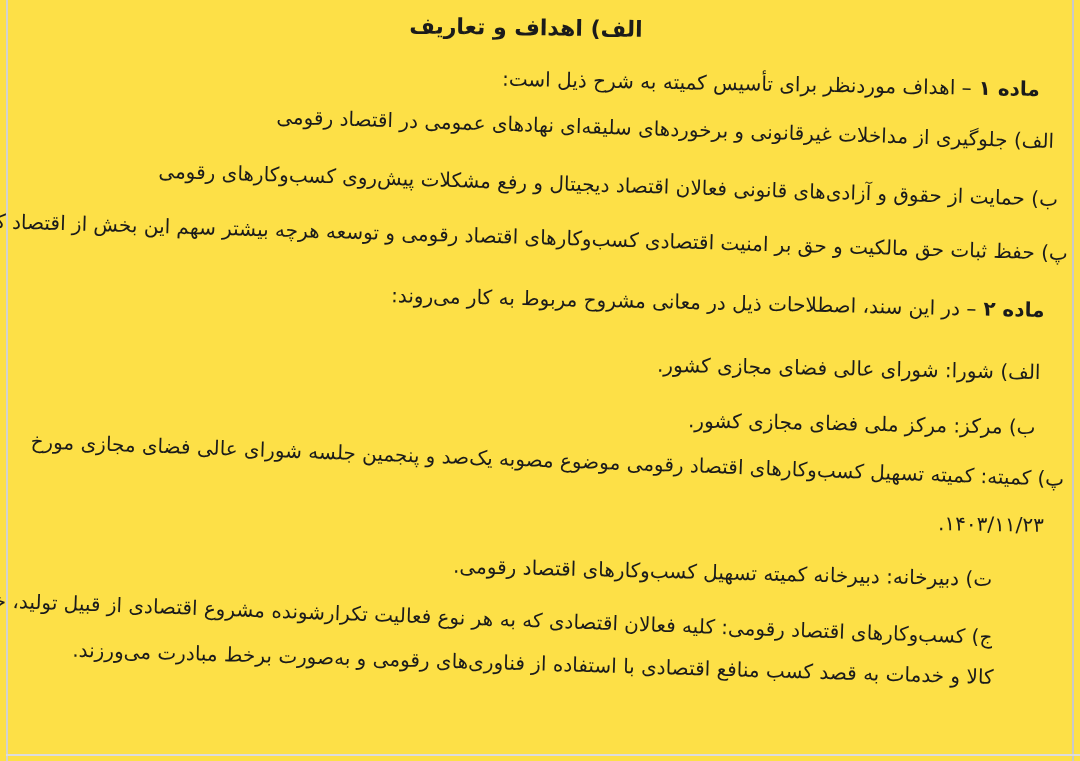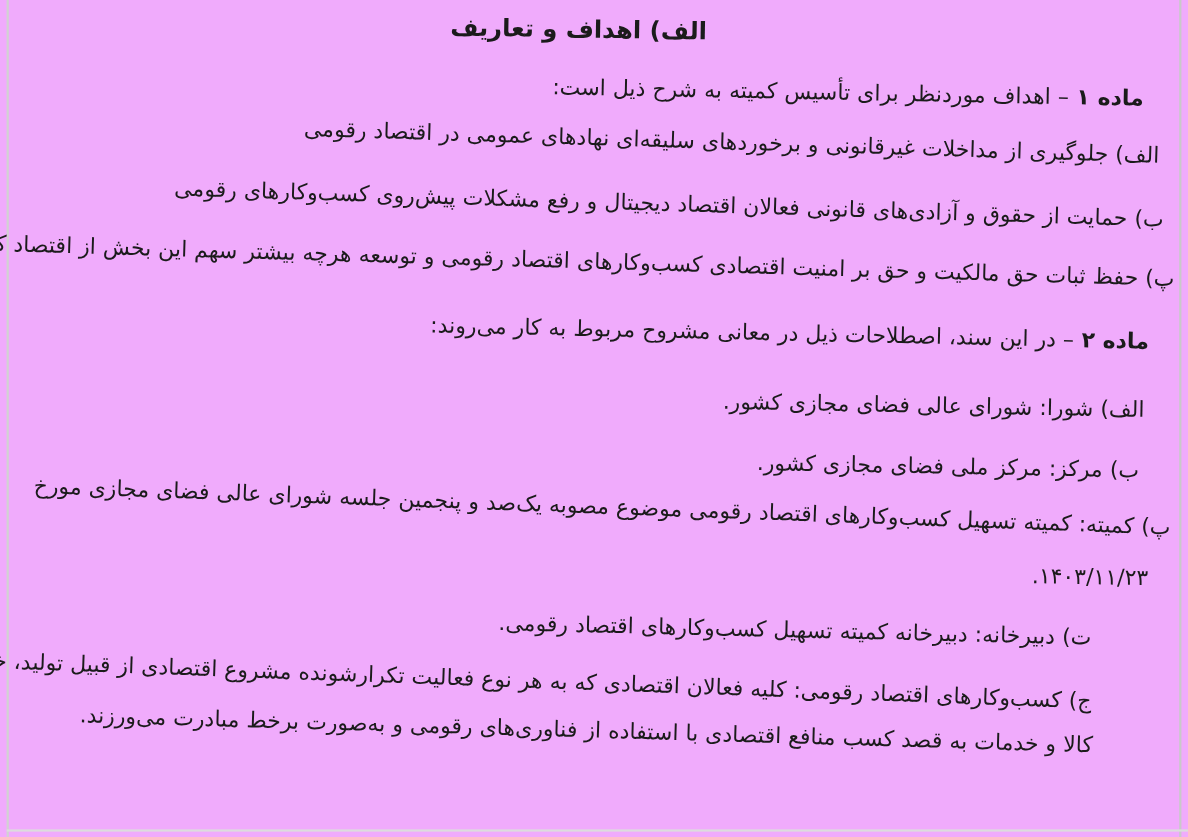--- a/index.html
+++ b/index.html
@@ -8,21 +8,21 @@
     background: #ffffff;
     width: 1080px;
     height: 761px;
     overflow: hidden;
     font-family: "DejaVu Sans", sans-serif;
   }
   .page {
     position: relative;
     width: 1080px;
     height: 761px;
-    background: #f0abfc;
+    background: #fde047;
   }
   
   .edge { position: absolute; background: #d2d2d2; }
   .edge-left   { left: 6px;  top: 0; width: 2px; height: 761px; }
   .edge-right  { left: 1072px; top: 0; width: 2px; height: 761px; background:#c9c9c9; }
   .edge-bottom { left: 6px; top: 754px; width: 1074px; height: 2px; background:#dcdcdc; }
 
   .content {
     position: absolute;
     inset: 0;

